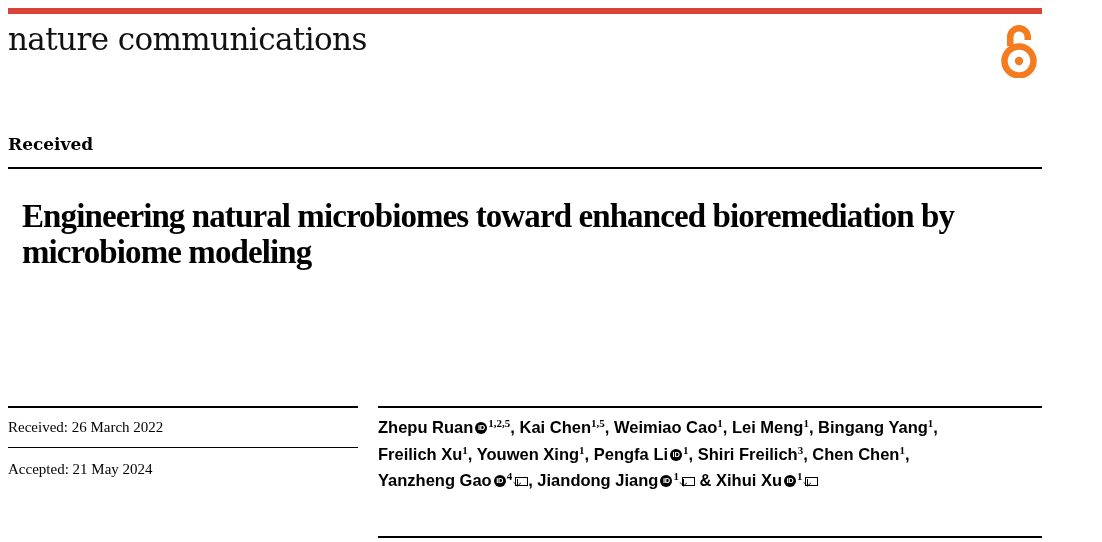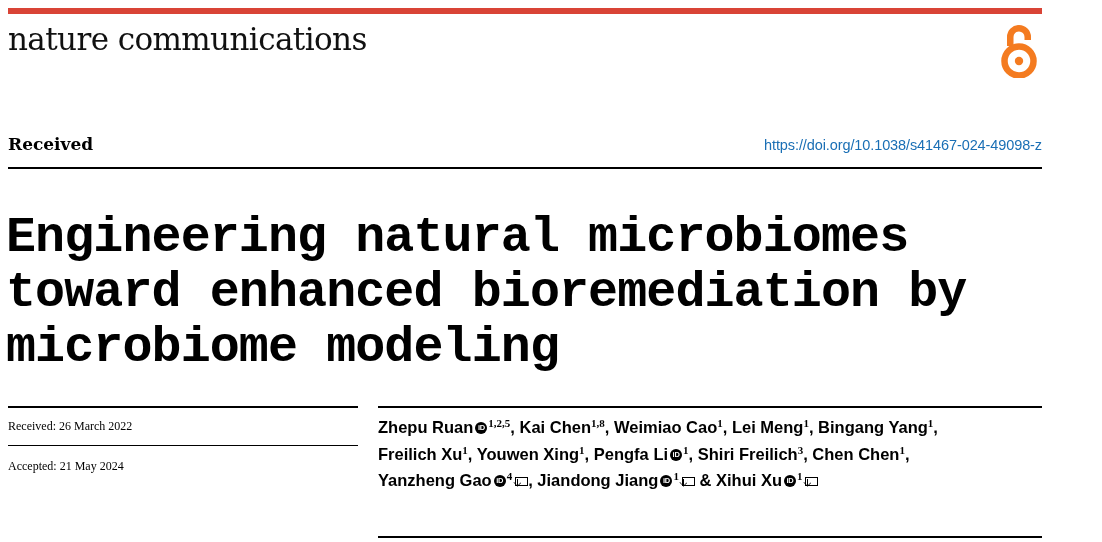--- a/index.html
+++ b/index.html
@@ -77,25 +77,25 @@
     position: absolute;
     top: 167px;
     left: 8px;
     right: 8px;
     height: 2px;
     background: #000;
   }
   .title {
     position: absolute;
     top: 176px;
-    left: 6px;
+    left: 22px;
     width: 1030px;
-    font-family: Liberation Mono, monospace;
-    font-weight: 700;
-    font-size: 50px;
+    font-family: Liberation Serif, serif;
+    font-weight: 700;
+    font-size: 33px;
     line-height: 1.1;
     letter-spacing: -0.9px;
     color: #000;
   }
   .rule-left {
     position: absolute;
     top: 406px;
     left: 8px;
     width: 350px;
     height: 2px;
@@ -110,21 +110,21 @@
     background: #000;
   }
   .dates {
     position: absolute;
     top: 406px;
     left: 8px;
     width: 350px;
   }
   .date-item {
     font-family: "Liberation Serif", serif;
-    font-size: 12px;
+    font-size: 15px;
     color: #000;
     padding: 13px 0 11px 0;
     border-bottom: 1px solid #000;
   }
   .date-item:last-child {
     border-bottom: none;
   }
   .authors {
     position: absolute;
     top: 414px;
@@ -224,35 +224,34 @@
   <div class="oa-logo">
     <svg width="46" height="56" viewBox="0 0 46 56" xmlns="http://www.w3.org/2000/svg">
       <path d="M11 24 L11 15 A12 12 0 0 1 35 15 L35 18 L28.5 18 L28.5 15 A5.5 5.5 0 0 0 17.5 15 L17.5 24 Z" fill="#f47b20"></path>
       <circle cx="23" cy="39" r="14.5" fill="none" stroke="#f47b20" stroke-width="6.5"></circle>
       <circle cx="23" cy="39" r="4.2" fill="#f47b20"></circle>
     </svg>
   </div>
 
   <div class="article-row">
     <div class="article-label">Received</div>
-    <a class="doi-link" href="#">https://doi.org/10.1038/s41467-024-49098-z</a>
   </div>
   <div class="rule-under-article"></div>
 
   <h1 class="title">Engineering natural microbiomes toward enhanced bioremediation by microbiome modeling</h1>
 
   <div class="rule-left"></div>
   <div class="rule-right"></div>
 
   <div class="dates">
     <div class="date-item">Received: 26 March 2022</div>
     <div class="date-item">Accepted: 21 May 2024</div>
   </div>
 
   <div class="authors" id="authors">
-      <div><span><span>Zhepu Ruan</span><span class="orcid"></span><sup>1,2,5</sup><span>, </span></span><span><span>Kai Chen</span><sup>1,8</sup><span>, </span></span><span><span>Weimiao Cao</span><sup>1</sup><span>, </span></span><span><span>Lei Meng</span><sup>1</sup><span>, </span></span><span><span>Bingang Yang</span><sup>1</sup><span>,</span></span></div>
+      <div><span><span>Zhepu Ruan</span><span class="orcid"></span><sup>1,2,5</sup><span>, </span></span><span><span>Kai Chen</span><sup>1,5</sup><span>, </span></span><span><span>Weimiao Cao</span><sup>1</sup><span>, </span></span><span><span>Lei Meng</span><sup>1</sup><span>, </span></span><span><span>Bingang Yang</span><sup>1</sup><span>,</span></span></div>
       <div><span><span>Freilich Xu</span><sup>1</sup><span>, </span></span><span><span>Youwen Xing</span><sup>1</sup><span>, </span></span><span><span>Pengfa Li</span><span class="orcid"></span><sup>1</sup><span>, </span></span><span><span>Shiri Freilich</span><sup>3</sup><span>, </span></span><span><span>Chen Chen</span><sup>1</sup><span>,</span></span></div>
       <div><span><span>Yanzheng Gao</span><span class="orcid"></span><sup>4</sup><span class="envelope"></span><span>, </span></span><span><span>Jiandong Jiang</span><span class="orcid"></span><sup>1</sup><span class="envelope"></span><span> &amp; </span></span><span><span>Xihui Xu</span><span class="orcid"></span><sup>1</sup><span class="envelope"></span></span></div>
     </div>
 
   <div class="rule-bottom-right"></div>
 
 </div>
 
 </body></html>

